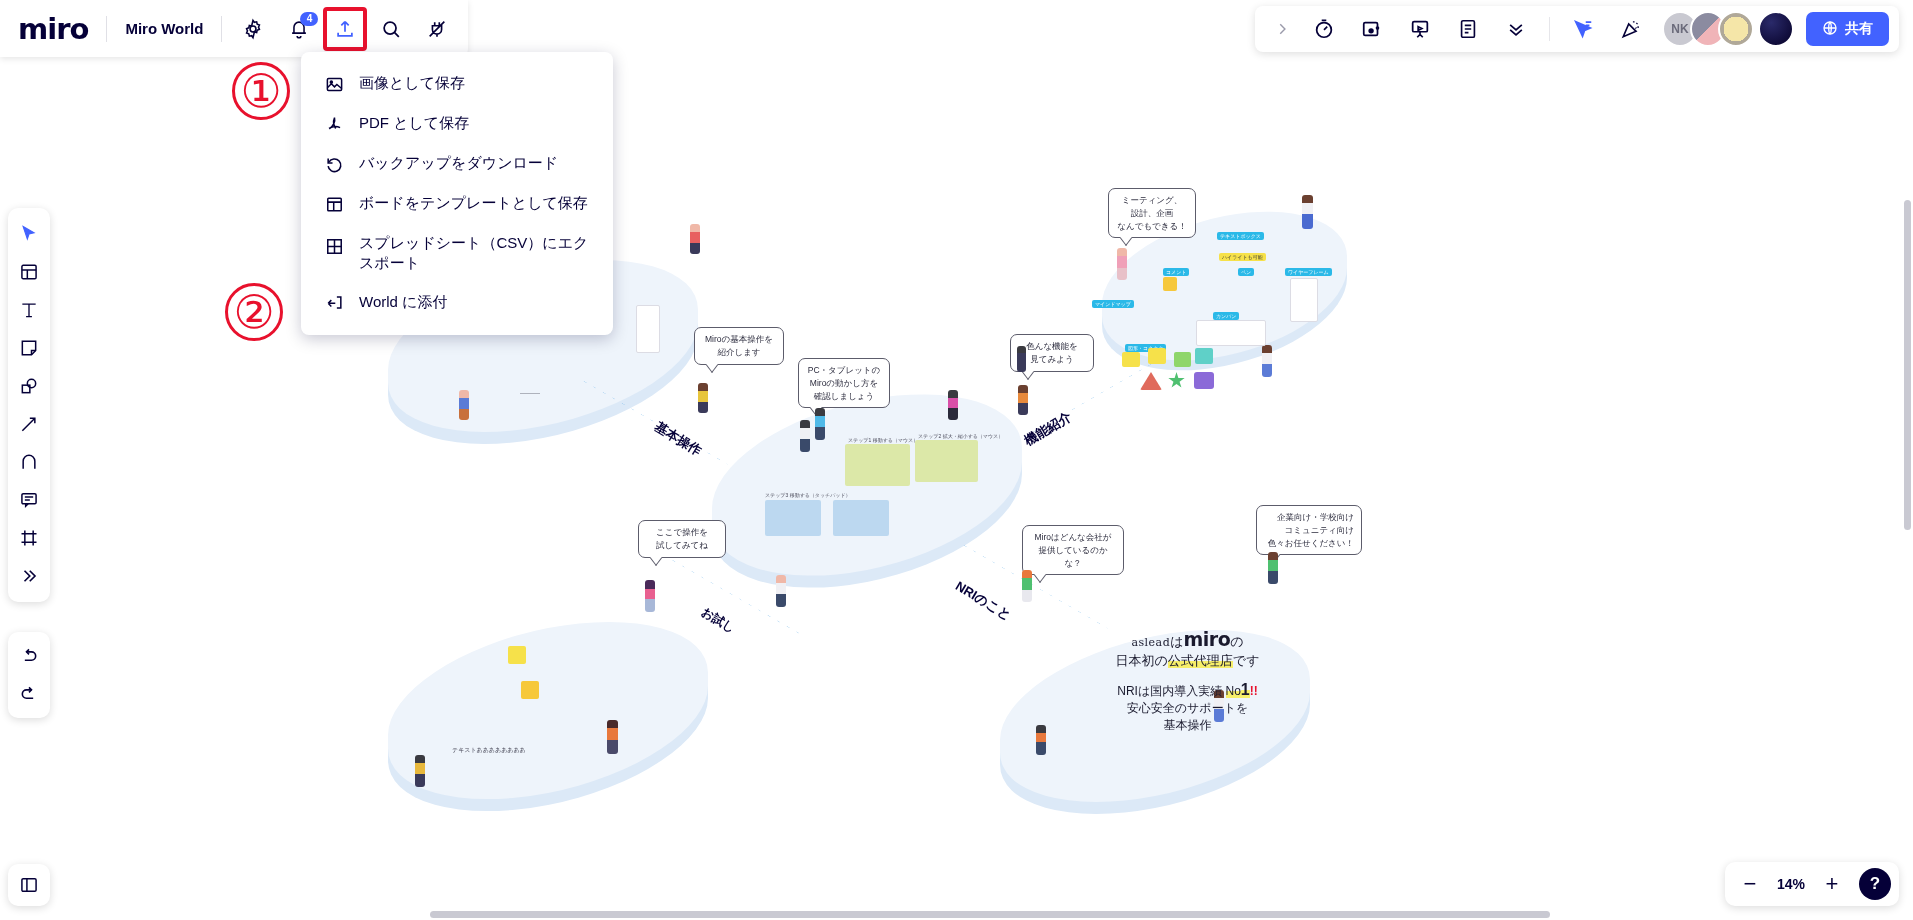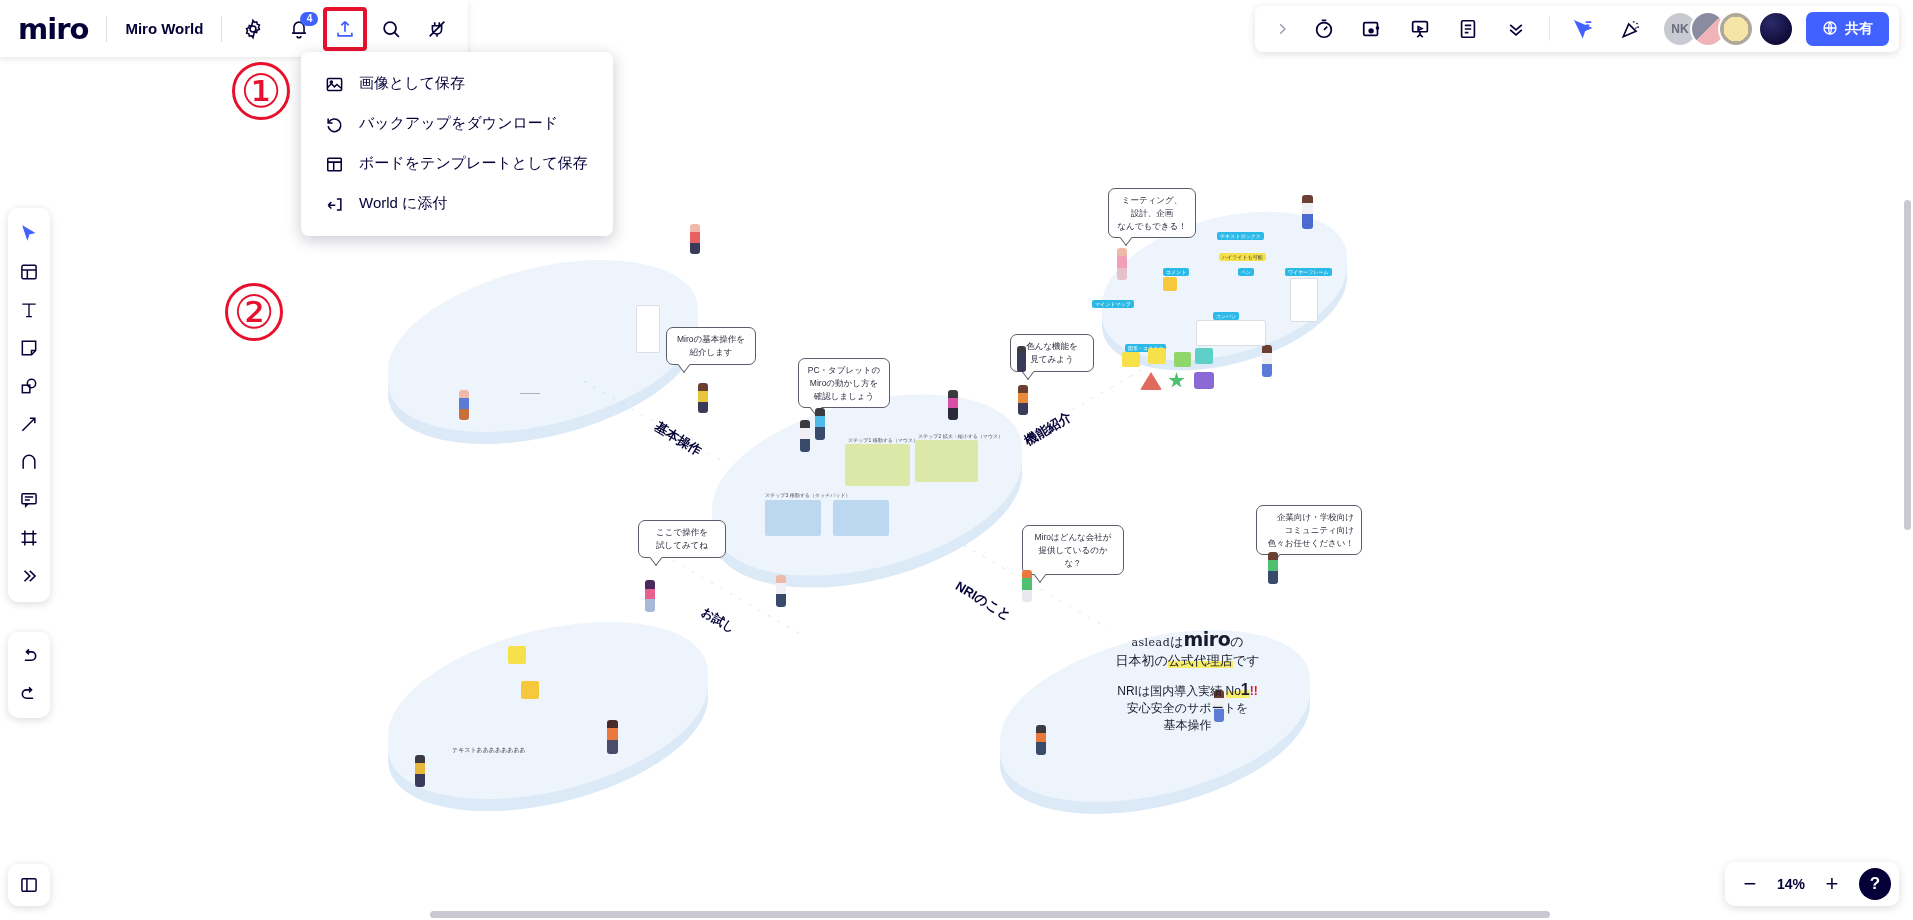--- a/index.html
+++ b/index.html
@@ -141,21 +141,21 @@
   <div class="dotline" style="left:950px;top:582px;width:170px;transform:rotate(30deg);"></div>
 
   <div class="pathlabel" style="left:652px;top:430px;transform:rotate(31deg);">基本操作</div>
   <div class="pathlabel" style="left:1022px;top:420px;transform:rotate(-31deg);">機能紹介</div>
   <div class="pathlabel" style="left:700px;top:612px;transform:rotate(31deg);font-size:12px;">お試し</div>
   <div class="pathlabel" style="left:952px;top:592px;transform:rotate(31deg);">NRIのこと</div>
 
   <div class="bubble" style="left:1108px;top:188px;width:72px;white-space:pre-line;">ミーティング、
 設計、企画
 なんでもできる！</div>
-  <div class="bubble" style="left:666px;top:327px;width:74px;white-space:pre-line;">Miroの基本操作を
+  <div class="bubble" style="left:694px;top:327px;width:74px;white-space:pre-line;">Miroの基本操作を
 紹介します</div>
   <div class="bubble" style="left:798px;top:358px;width:76px;white-space:pre-line;">PC・タブレットの
 Miroの動かし方を
 確認しましょう</div>
   <div class="bubble" style="left:1010px;top:334px;width:68px;white-space:pre-line;">色んな機能を
 見てみよう</div>
   <div class="bubble" style="left:638px;top:520px;width:72px;white-space:pre-line;">ここで操作を
 試してみてね</div>
   <div class="bubble" style="left:1022px;top:525px;width:86px;white-space:pre-line;">Miroはどんな会社が
 提供しているのかな？</div>
@@ -433,20 +433,28 @@
     <span class="mi-icon">
       <svg width="19" height="19" viewBox="0 0 24 24" fill="none" stroke="#050038" stroke-width="1.9">
         <rect x="3" y="4.5" width="18" height="15" rx="1.5"></rect>
           <path d="M3 16l5-5 4 4 3-3 6 5"></path>
           <circle cx="8" cy="9" r="1.3" fill="#050038"></circle>
       </svg>
     </span>
     <span class="mi-label">画像として保存</span>
   </div>
 
+  <div class="menu-item">
+    <span class="mi-icon">
+      <svg width="19" height="19" viewBox="0 0 24 24" fill="none" stroke="#050038" stroke-width="1.9">
+        <path d="M12 3.5c-1.8 4.5-1 10 1.5 13.5M12 3.5c1.4 5-2 11-6.5 14M5 17c4.5-2.5 10-3 14-1"></path>
+      </svg>
+    </span>
+    <span class="mi-label">PDF として保存</span>
+  </div>
 
   <div class="menu-item">
     <span class="mi-icon">
       <svg width="19" height="19" viewBox="0 0 24 24" fill="none" stroke="#050038" stroke-width="2">
         <path d="M5 9a8 8 0 1 1-1 5"></path>
           <path d="M4 4.5V10h5.5"></path>
       </svg>
     </span>
     <span class="mi-label">バックアップをダウンロード</span>
   </div>
@@ -454,20 +462,29 @@
   <div class="menu-item">
     <span class="mi-icon">
       <svg width="19" height="19" viewBox="0 0 24 24" fill="none" stroke="#050038" stroke-width="1.9">
         <rect x="3.5" y="4" width="17" height="16" rx="1"></rect>
           <path d="M3.5 9h17M11 9v11"></path>
       </svg>
     </span>
     <span class="mi-label">ボードをテンプレートとして保存</span>
   </div>
 
+  <div class="menu-item">
+    <span class="mi-icon" style="margin-top:2px;">
+      <svg width="19" height="19" viewBox="0 0 24 24" fill="none" stroke="#050038" stroke-width="1.9">
+        <rect x="3.5" y="3.5" width="17" height="17"></rect>
+          <path d="M3.5 12h17M12 3.5v17"></path>
+      </svg>
+    </span>
+    <span class="mi-label">スプレッドシート（CSV）にエクスポート</span>
+  </div>
 
 
   <div class="menu-item">
     <span class="mi-icon">
       <svg width="19" height="19" viewBox="0 0 24 24" fill="none" stroke="#050038" stroke-width="1.9">
         <path d="M4 13h9M4 13l4-4M4 13l4 4M15 5h5v14h-5"></path>
       </svg>
     </span>
     <span class="mi-label">World に添付</span>
   </div>

